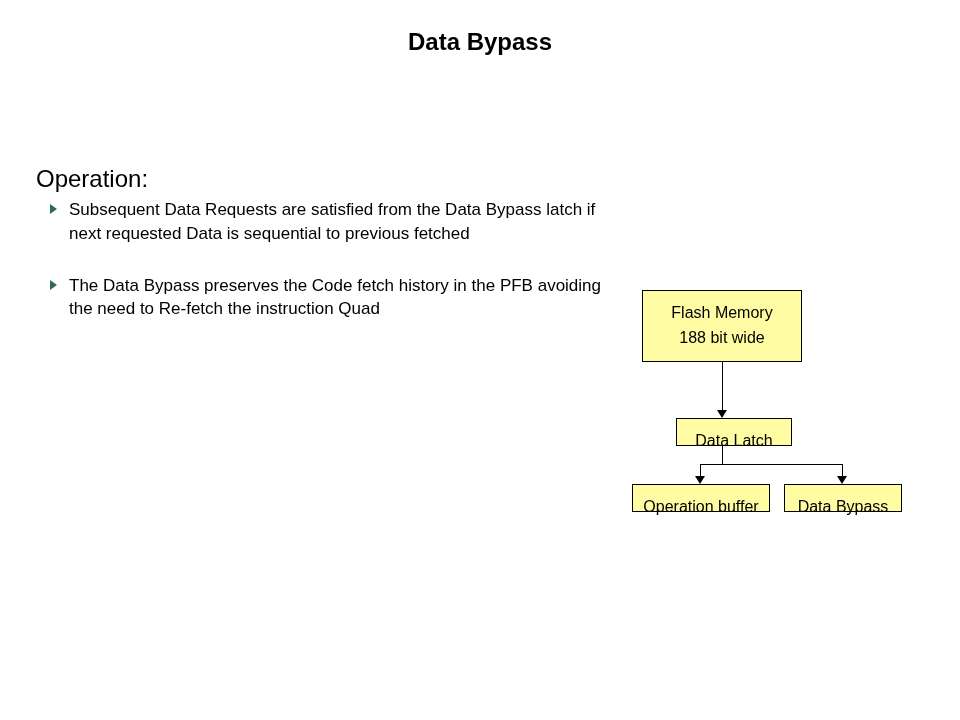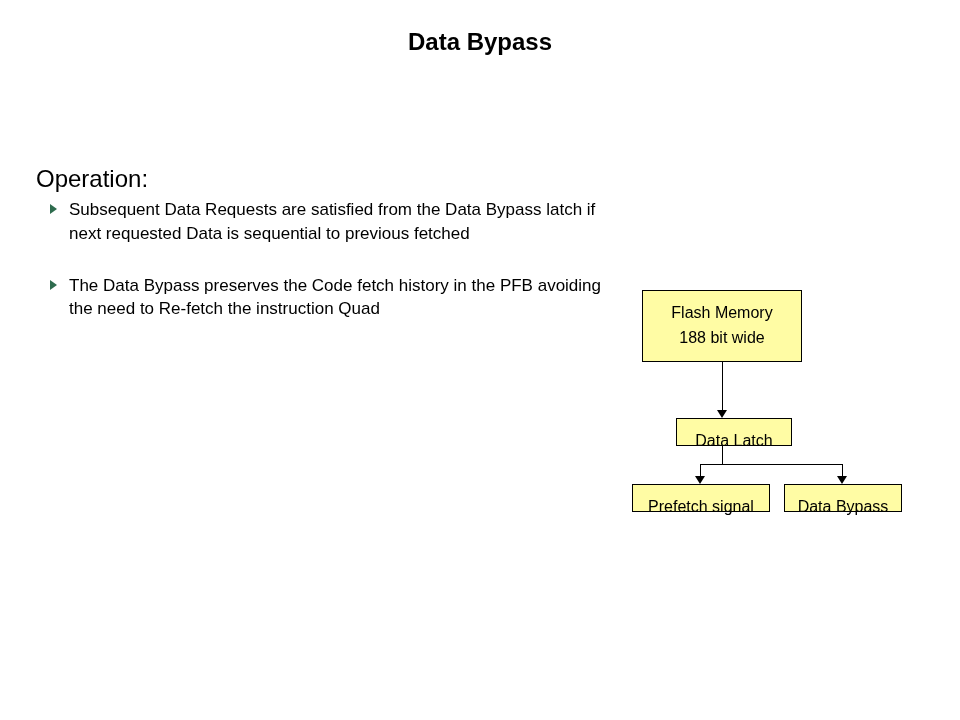--- a/index.html
+++ b/index.html
@@ -167,21 +167,21 @@
 
     <div class="hline" style="left:68px; top:174px; width:142px;"></div>
 
     <div class="vline" style="left:68px; top:174px; height:12px;"></div>
     <div class="arrowhead-down" style="left:68px; top:186px;"></div>
 
     <div class="vline" style="left:210px; top:174px; height:12px;"></div>
     <div class="arrowhead-down" style="left:210px; top:186px;"></div>
 
     <div class="box box-prefetch">
-      <span>Prefetch signal</span>
+      <span>Operation buffer</span>
     </div>
 
     <div class="box box-bypass">
       <span>Data Bypass</span>
     </div>
 
   </div>
 
 </div>
 

